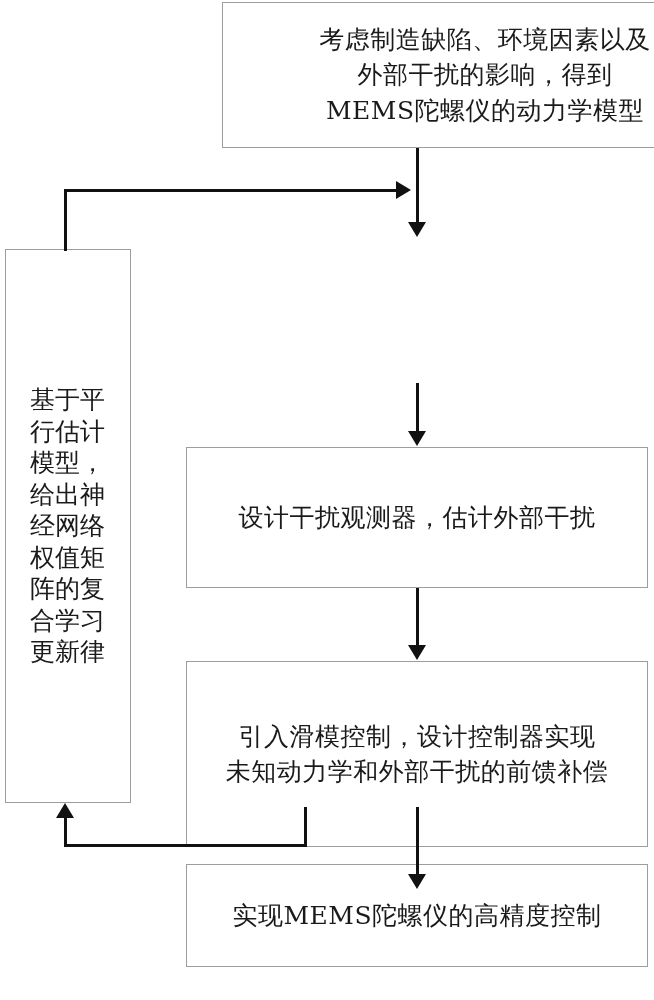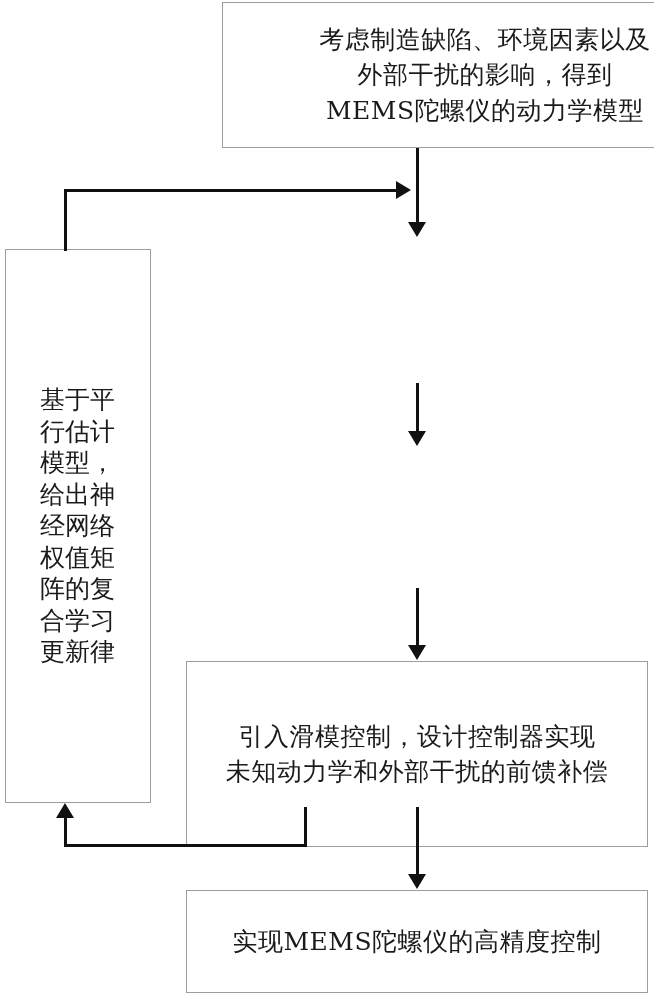--- a/index.html
+++ b/index.html
@@ -94,31 +94,34 @@
 
 <div id="canvas">
 
   <div class="node" style="left:186px; top:2px; width:526px; height:146px;margin-left:36px;">
     <span>考虑制造缺陷、环境因素以及
 外部干扰的影响，得到
 MEMS陀螺仪的动力学模型</span>
   </div>
 
 
+  <div class="node" style="left:186px; top:447px; width:462px; height:141px;">
+    <span>设计干扰观测器，估计外部干扰</span>
+  </div>
 
   <div class="node" style="left:186px; top:661px; width:462px; height:186px;">
     <span>引入滑模控制，设计控制器实现
 未知动力学和外部干扰的前馈补偿</span>
   </div>
 
-  <div class="node" style="left:186px; top:890px; width:462px; height:103px;">
+  <div class="node" style="left:186px; top:864px; width:462px; height:103px;">
     <span>实现MEMS陀螺仪的高精度控制</span>
   </div>
 
-  <div class="node vertical" style="left:5px; top:249px; width:146px; height:554px;">
+  <div class="node vertical" style="left:5px; top:249px; width:126px; height:554px;">
     <span class="vtext">基于平行估计模型，给出神经网络权值矩阵的复合学习更新律</span>
   </div>
 
   <div class="vline" style="left:416px; top:148px; height:76px;"></div>
   <div class="arrow-down" style="left:408px; top:222px;"></div>
 
   <div class="vline" style="left:416px; top:383px; height:49px;"></div>
   <div class="arrow-down" style="left:408px; top:431px;"></div>
 
   <div class="vline" style="left:416px; top:588px; height:58px;"></div>

